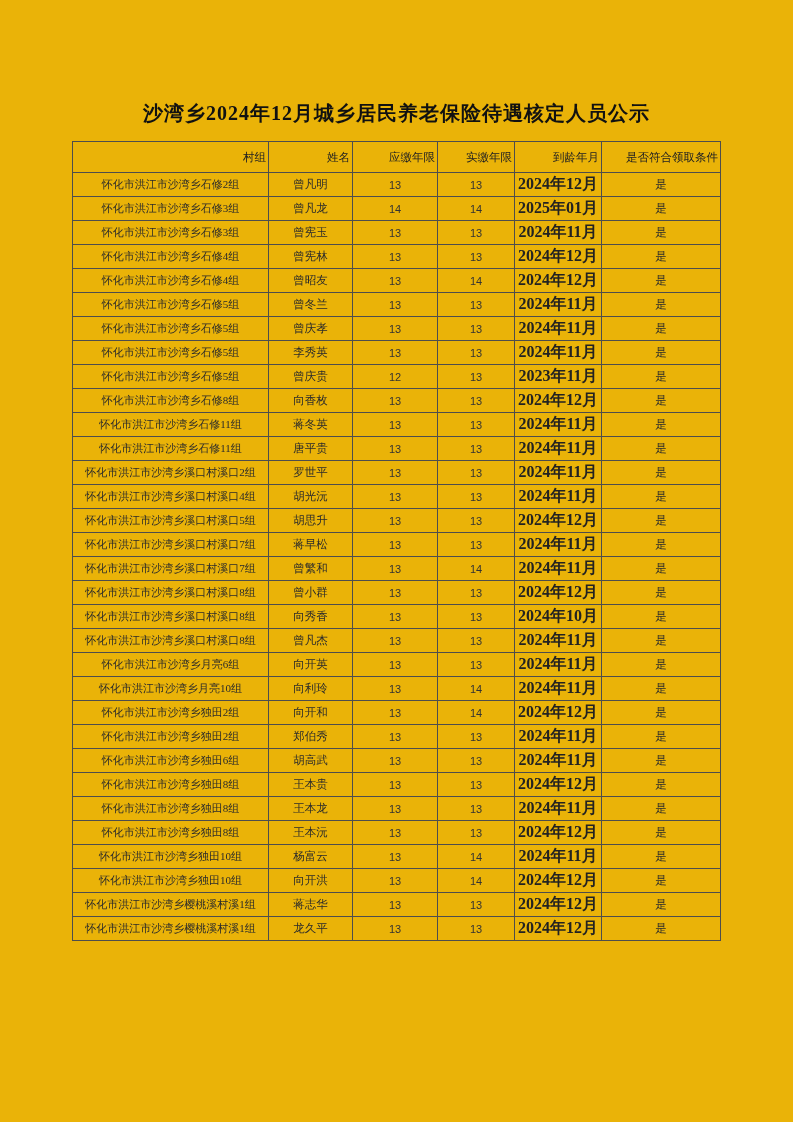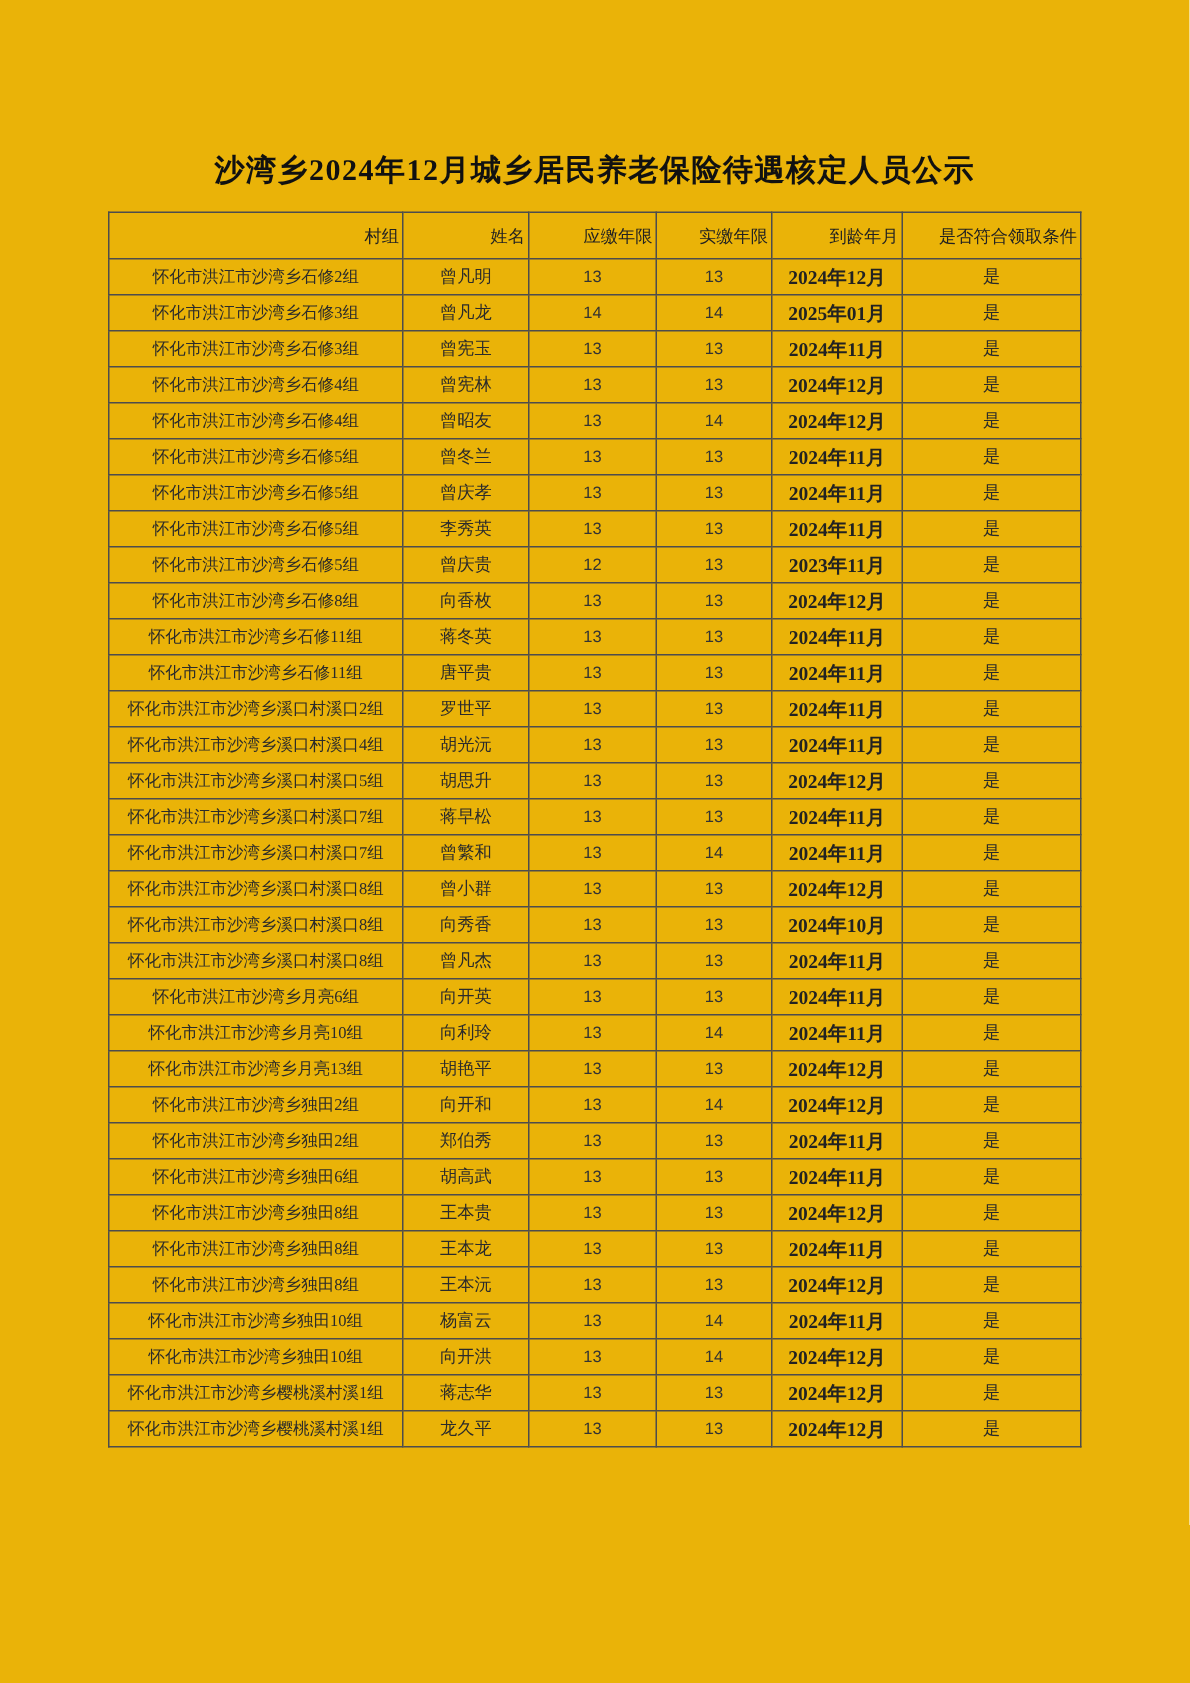--- a/index.html
+++ b/index.html
@@ -58,21 +58,21 @@
     height: 24px;
   }
   
   td.c2, td.c3 {
     font-family: "Liberation Sans", "DejaVu Sans", sans-serif;
     font-size: 11px;
     color: #333333;
   }
   td.c4 {
     font-weight: 600;
-    font-size: 13px;
+    font-size: 16px;
     color: #222222;
   }
   td.c0 { font-size: 11px; font-family: Liberation Serif, serif; }
   td.c1 { font-size: 11.5px; }
   td.c5 { font-size: 11.5px; }
 </style>
 </head>
 <body>
 
 <div class="page">
@@ -269,28 +269,20 @@
         </tr>
         <tr>
           <td class="c0">怀化市洪江市沙湾乡月亮10组</td>
           <td class="c1">向利玲</td>
           <td class="c2">13</td>
           <td class="c3">14</td>
           <td class="c4">2024年11月</td>
           <td class="c5">是</td>
         </tr>
         <tr>
-          <td class="c0">怀化市洪江市沙湾乡月亮13组</td>
-          <td class="c1">胡艳平</td>
-          <td class="c2">13</td>
-          <td class="c3">13</td>
-          <td class="c4">2024年12月</td>
-          <td class="c5">是</td>
-        </tr>
-        <tr>
           <td class="c0">怀化市洪江市沙湾乡独田2组</td>
           <td class="c1">向开和</td>
           <td class="c2">13</td>
           <td class="c3">14</td>
           <td class="c4">2024年12月</td>
           <td class="c5">是</td>
         </tr>
         <tr>
           <td class="c0">怀化市洪江市沙湾乡独田2组</td>
           <td class="c1">郑伯秀</td>

